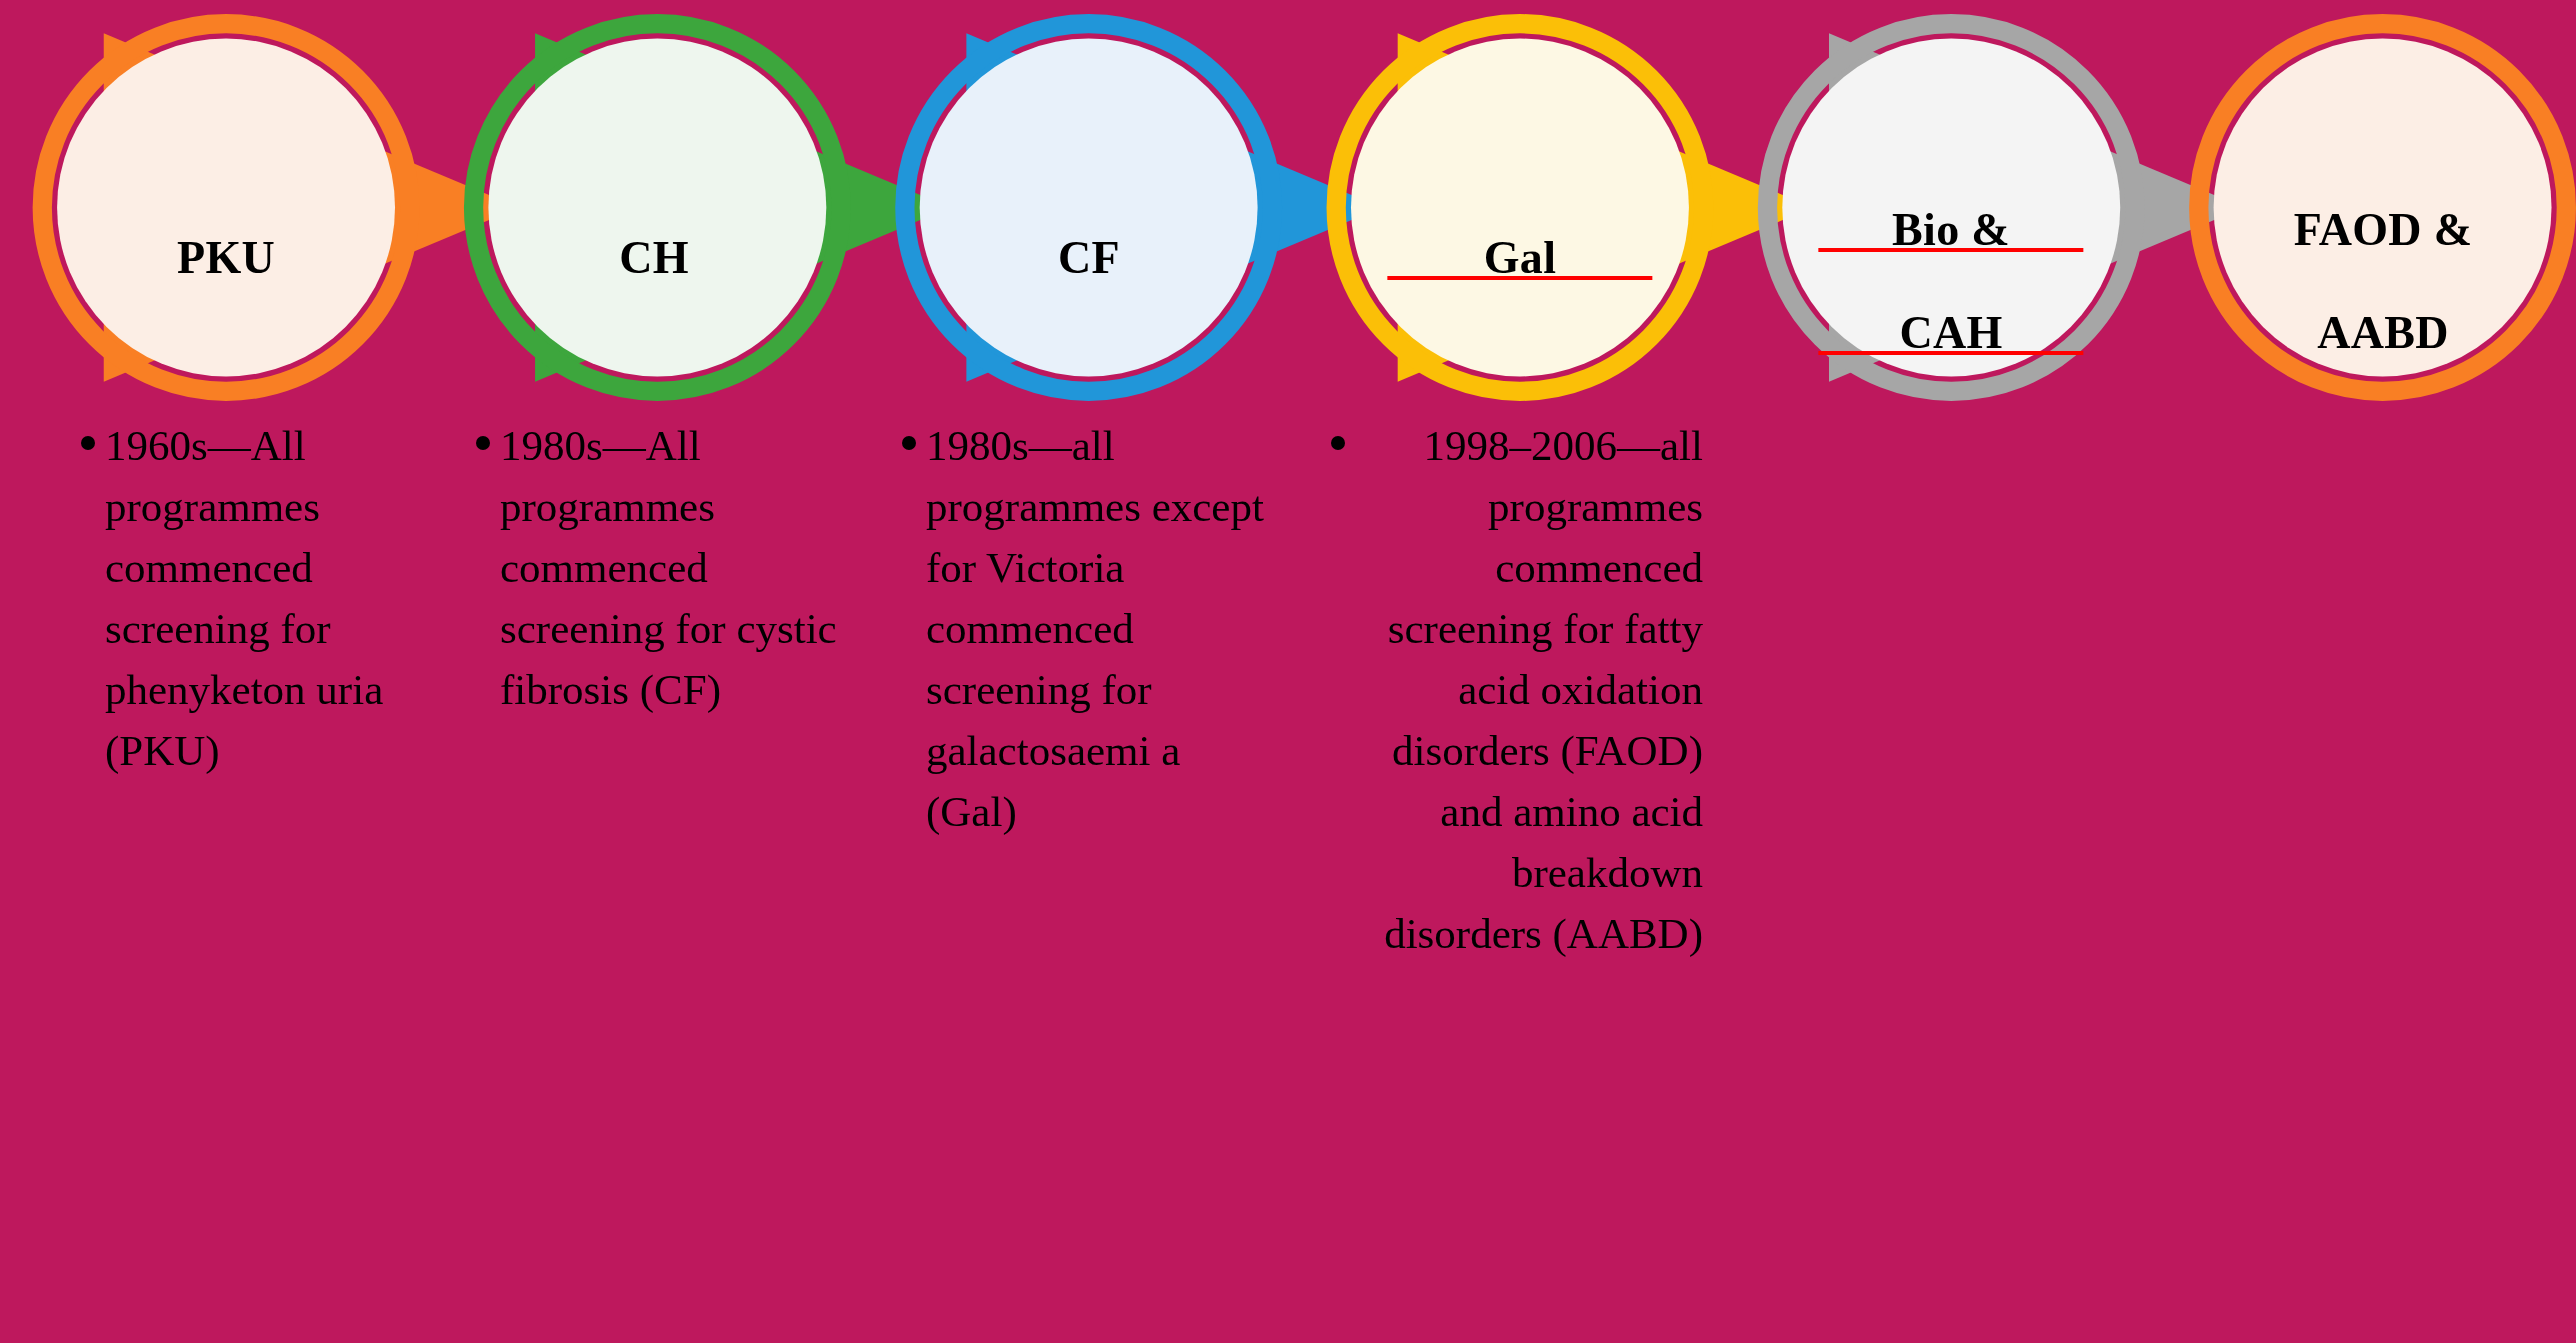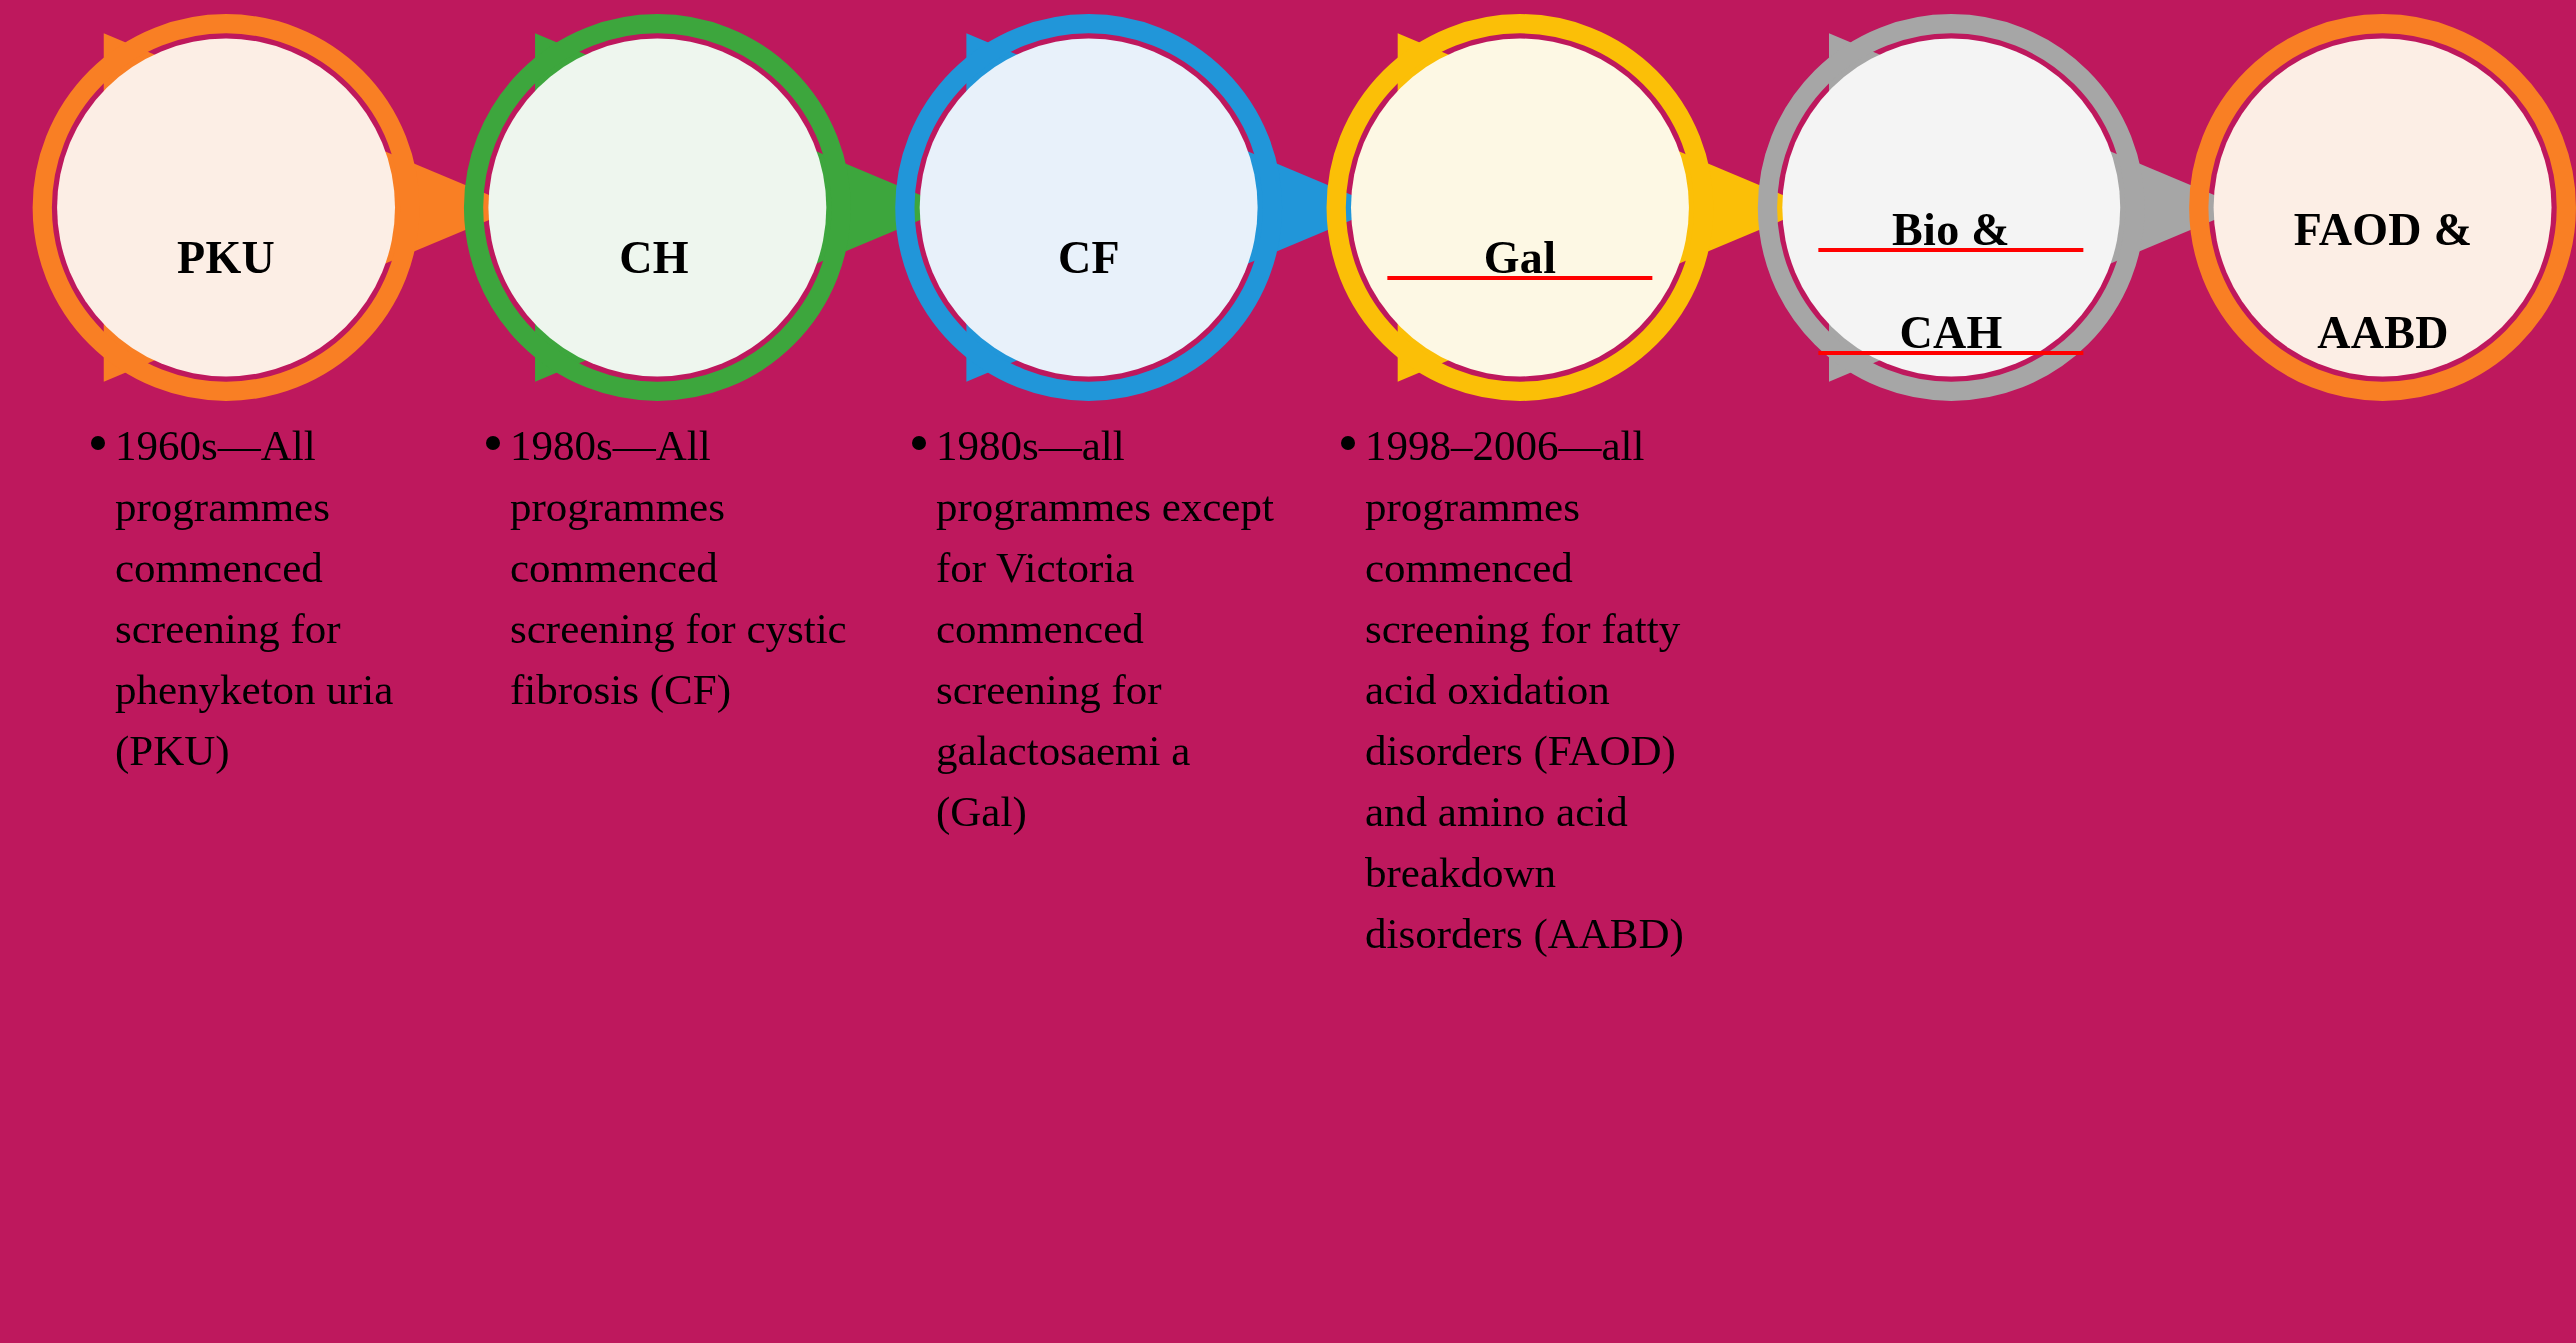--- a/index.html
+++ b/index.html
@@ -57,21 +57,21 @@
     transform: translateX(-50%);
     bottom: 3px;
     width: calc(100% + 13.3px);
     height: 3.7px;
     background: #FF0000;
   }
 
   
   #bullet-row {
     position: absolute;
-    left: 16px;
+    left: 6px;
     top: 415px;
     width: 2293px;
     height: 929px;
     display: flex;
     align-items: flex-start;
   }
   .bullet-col {
     width: 429px;
     box-sizing: border-box;
     padding: 0 19px 0 0;
@@ -185,21 +185,21 @@
     </div>
 
     <div class="bullet-col" style="padding-left:22px;">
       <div class="bullet-item">
         <span class="bullet-dot"></span>
         <span>1980s—all programmes except for Victoria commenced screening for galactosaemi a (Gal)</span>
       </div>
     </div>
 
 
-    <div class="bullet-col" style="padding-left:22px;">
+    <div class="bullet-col" style="padding-left:22px;text-align:right;">
       <div class="bullet-item">
         <span class="bullet-dot"></span>
         <span>1998–2006—all programmes commenced screening for fatty acid oxidation disorders (FAOD) and amino acid breakdown disorders (AABD)</span>
       </div>
     </div>
 
   </div>
 </div>
 
 

